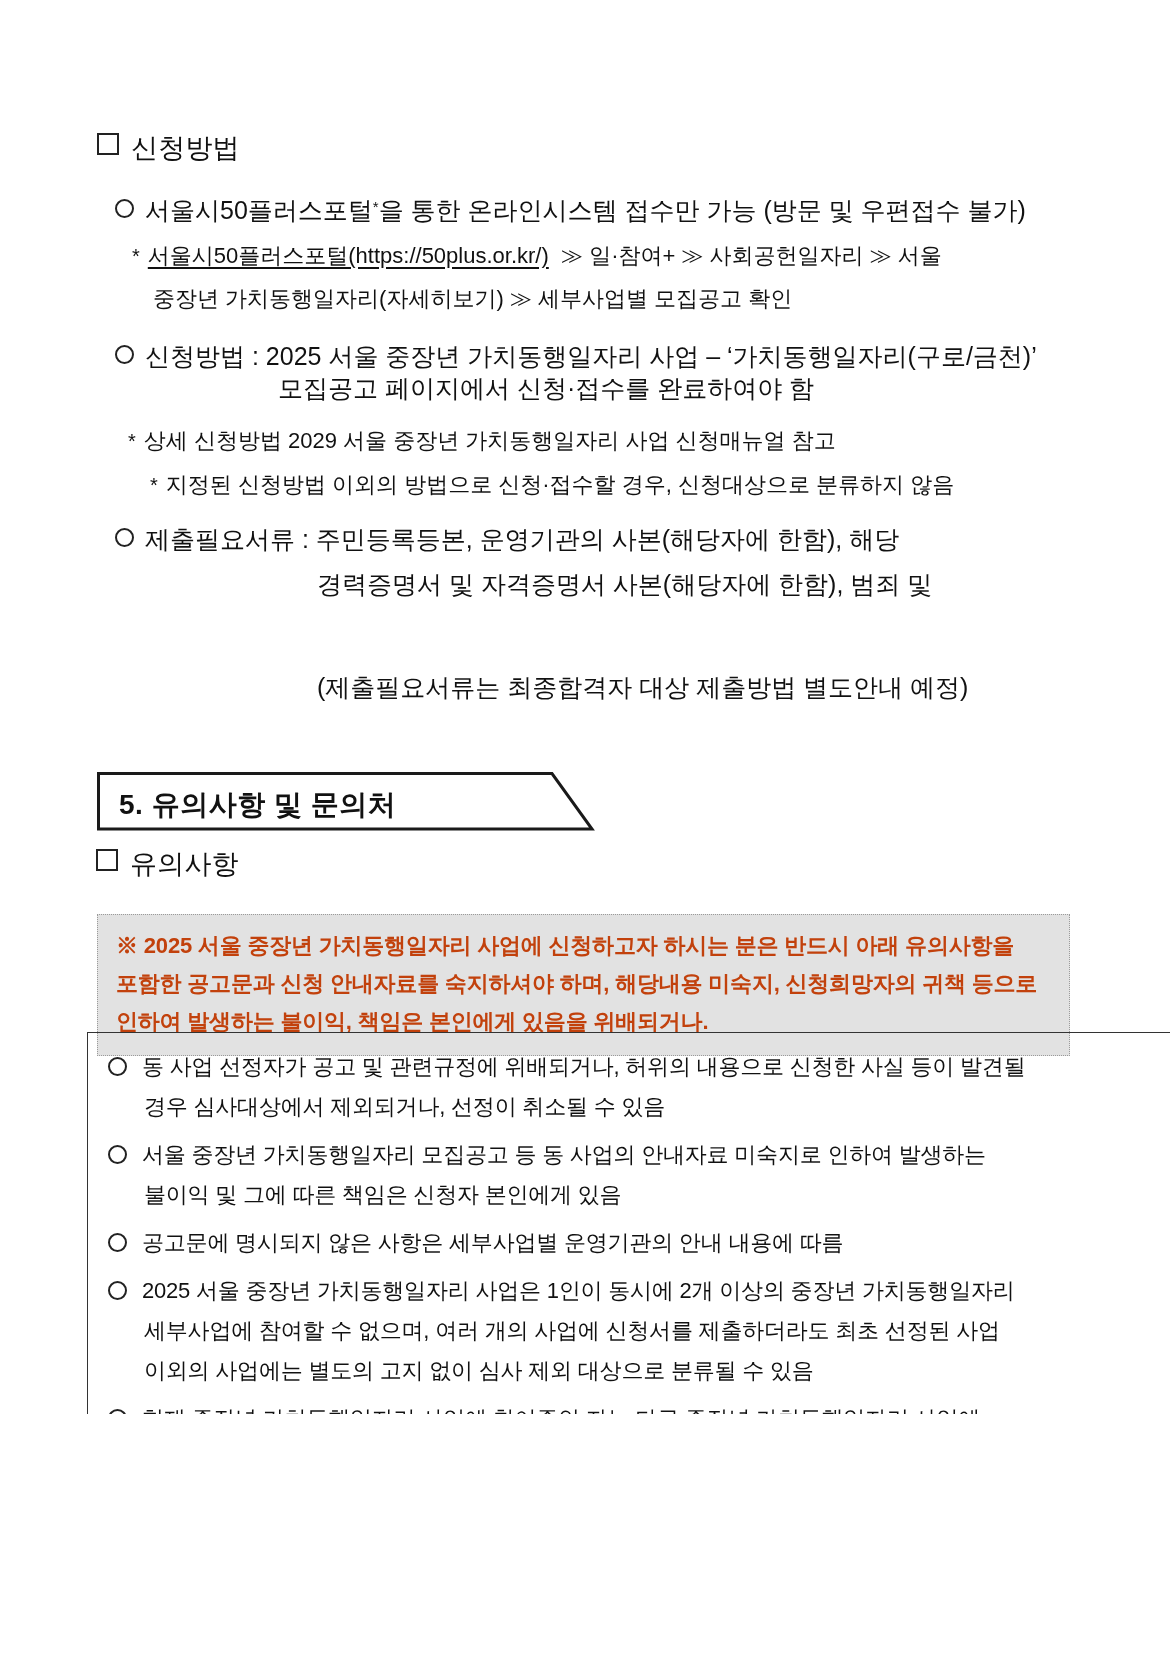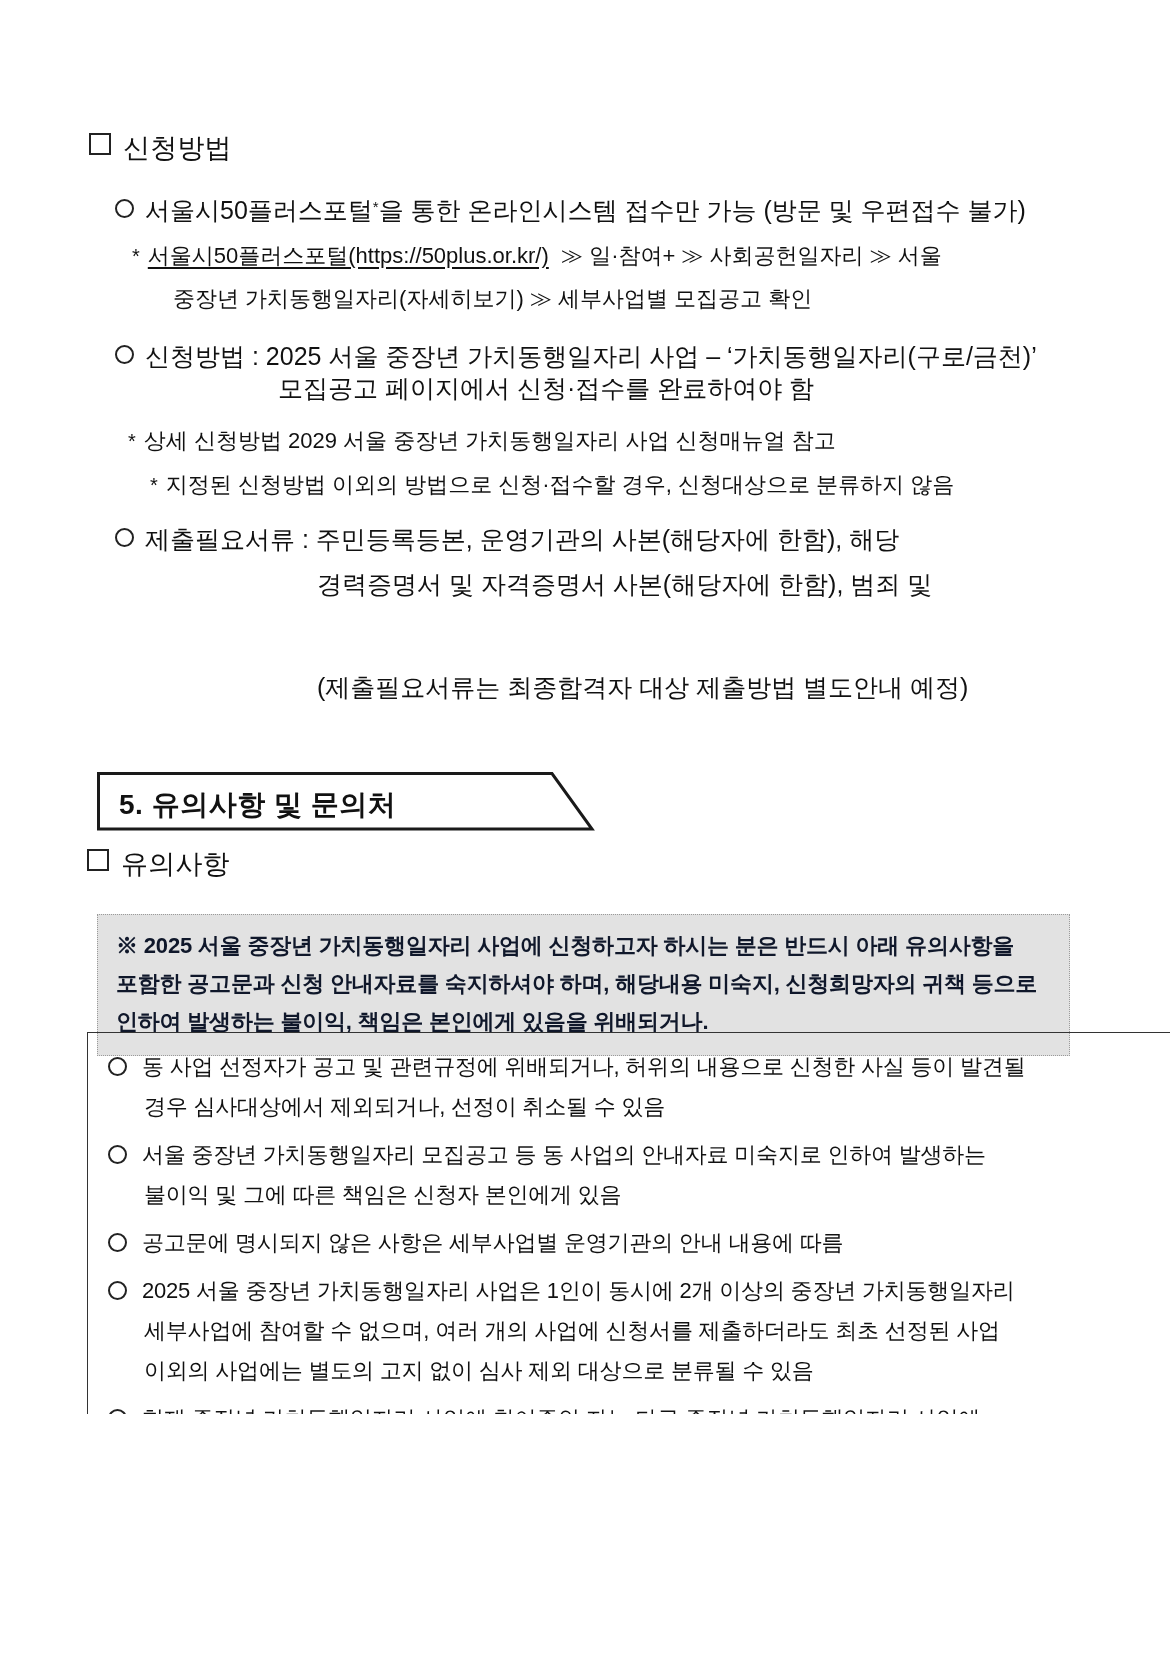--- a/index.html
+++ b/index.html
@@ -99,21 +99,21 @@
     left: 97px;
     top: 914px;
     width: 973px;
     box-sizing: border-box;
     border: 1px dotted #9a9a9a;
     background: #e2e2e2;
     padding: 12px 18px 14px 18px;
   }
   .caution p {
     margin: 0;
-    color: #0f172a;
+    color: #c2410c;
     font-size: 22px;
     font-weight: bold;
     line-height: 38px;
     letter-spacing: -0.2px;
   }
   .caution .mark { margin-right: 6px; }
 
   
   .notes {
     position: absolute;
@@ -146,32 +146,32 @@
     box-sizing: border-box;
   }
   .note .ln { display: block; white-space: nowrap; }
   .note .ln.indent { padding-left: 2px; }
 </style>
 </head>
 <body>
 
 <div class="page">
 
-  <div class="sec-head" style="left:89px; top:130px;">
+  <div class="sec-head" style="left:97px; top:130px;">
     <span class="sq"></span><span>신청방법</span>
   </div>
 
   <div class="lvl1" style="left:115px; top:185px;">
     <span class="circ"></span><span>서울시50플러스포털</span><span class="sup">*</span><span>을 통한 온라인시스템 접수만 가능 (방문 및 우편접수 불가)</span>
   </div>
 
   <div class="lvl2" style="left:132px; top:235px;">
     <span class="star">*</span><span class="ul">서울시50플러스포털(https://50plus.or.kr/)</span>&nbsp;&nbsp;<span>≫  일·참여+  ≫  사회공헌일자리  ≫  서울</span>
   </div>
-  <div class="lvl2" style="left:153px; top:278px;margin-left:20px;">
+  <div class="lvl2" style="left:153px; top:278px;">
     <span>중장년 가치동행일자리(자세히보기)  ≫  세부사업별  모집공고  확인</span>
   </div>
 
   <div class="lvl1" style="left:115px; top:322px;margin-top:12px;">
     <span class="circ"></span><span>신청방법 : 2025 서울 중장년 가치동행일자리 사업 – ‘가치동행일자리(구로/금천)’</span>
   </div>
   <div class="lvl1" style="left:278px; top:366px;">
     <span>모집공고 페이지에서  신청·접수를  완료하여야  함</span>
   </div>
 
@@ -192,21 +192,21 @@
     <span>(제출필요서류는 최종합격자 대상 제출방법 별도안내 예정)</span>
   </div>
 
   <div class="sec5-wrap">
     <svg width="500" height="62" viewBox="0 0 500 62">
       <path d="M1.5,1.5 H455 L495,57 H1.5 Z" fill="none" stroke="#1a1a1a" stroke-width="3"></path>
     </svg>
     <div class="sec5-label">5. 유의사항 및 문의처</div>
   </div>
 
-  <div class="sec-head" style="left:87px; top:846px;">
+  <div class="sec-head" style="left:96px; top:846px;">
     <span class="sq"></span><span>유의사항</span>
   </div>
 
   <div class="caution">
     <p><span class="mark">※</span><span>2025 서울 중장년 가치동행일자리 사업에 신청하고자 하시는 분은 반드시 아래 유의사항을</span><br><span>포함한 공고문과 신청 안내자료를 숙지하셔야 하며, 해당내용 미숙지, 신청희망자의 귀책 등으로</span><br><span>인하여 발생하는 불이익, 책임은 본인에게 있음을 위배되거나.</span></p>
   </div>
 
   <div class="notes">
 
     <div class="note">

